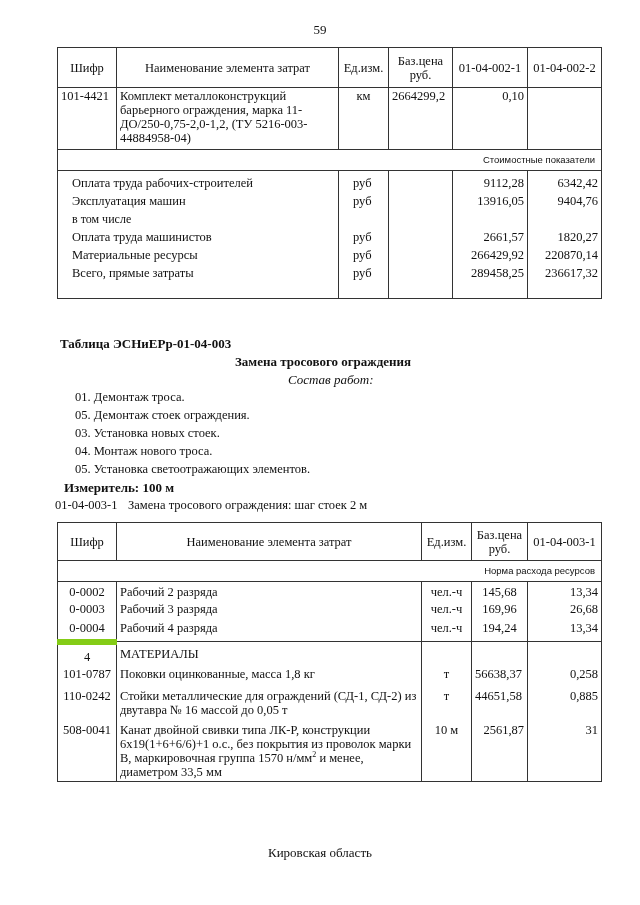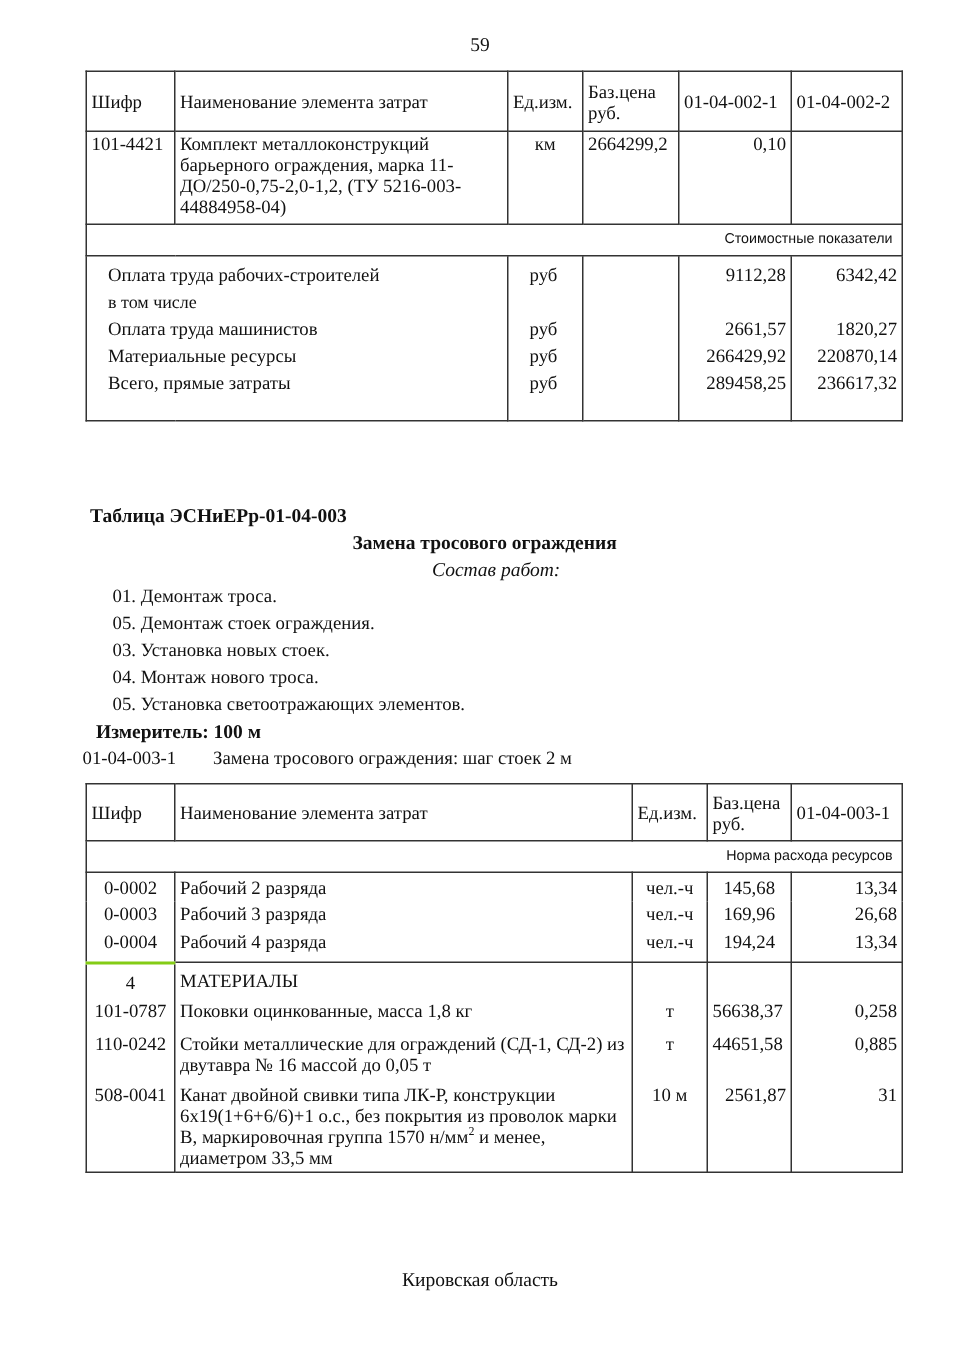--- a/index.html
+++ b/index.html
@@ -2,21 +2,21 @@
 <html><head>
 <meta charset="utf-8">
 <style>
   html, body { margin:0; padding:0; background:#fff; }
   body { width:640px; height:905px; position:relative; overflow:hidden;
          font-family:"Liberation Serif", serif; color:#111; font-size:12.5px; }
   .abs { position:absolute; }
   .pagenum { left:0; width:640px; top:22px; text-align:center; font-size:13px; }
   table { border-collapse:collapse; position:absolute; table-layout:fixed; }
   td, th { border:1px solid #333; padding:1px 3px; vertical-align:top; font-weight:normal; line-height:14px; }
-  th { vertical-align:middle; text-align:left; }
+  th { vertical-align:middle; text-align:center; }
   .r { text-align:right; }
   .c { text-align:center; }
   .b { font-weight:normal; }
   .small-sans { font-family:"Liberation Sans", sans-serif; font-size:9.5px; text-align:right; padding:3px 6px 3px 3px; }
   .nob td { border-top:none; border-bottom:none; }
   .summary td { border-top:none; border-bottom:none; padding-top:2px; padding-bottom:2px; line-height:14px; }
   .lastrow td { border-bottom:1px solid #333; }
   .heading-b { font-weight:bold; font-size:13px; }
   .ital { font-style:italic; font-size:13px; }
   .work { font-size:12.5px; left:75px; }
@@ -58,20 +58,27 @@
     <td colspan="6" class="small-sans">Стоимостные показатели</td>
   </tr>
   <tr class="summary">
     <td colspan="2" class="b" style="padding-left:14px; padding-top:5px">Оплата труда рабочих-строителей</td>
     <td class="b" style="padding-top:5px; padding-left:14px">руб</td>
     <td style="padding-top:5px"></td>
     <td class="r b" style="padding-top:5px">9112,28</td>
     <td class="r b" style="padding-top:5px">6342,42</td>
   </tr>
   <tr class="summary">
+    <td colspan="2" class="b" style="padding-left:14px">Эксплуатация машин</td>
+    <td class="b" style="padding-left:14px">руб</td>
+    <td></td>
+    <td class="r b">13916,05</td>
+    <td class="r b">9404,76</td>
+  </tr>
+  <tr class="summary">
     <td colspan="2" style="padding-left:14px; font-size:12px">в том числе</td>
     <td style="padding-left:14px"></td>
     <td></td>
     <td class="r"></td>
     <td class="r"></td>
   </tr>
   <tr class="summary">
     <td colspan="2" style="padding-left:14px">Оплата труда машинистов</td>
     <td style="padding-left:14px">руб</td>
     <td></td>
@@ -98,21 +105,21 @@
 <div class="abs heading-b" style="left:60px; top:336px">Таблица  ЭСНиЕРр-01-04-003</div>
 <div class="abs heading-b" style="left:235px; top:354px">Замена тросового ограждения</div>
 <div class="abs ital" style="left:288px; top:372px">Состав работ:</div>
 <div class="abs work" style="top:390px">01. Демонтаж троса.</div>
 <div class="abs work" style="top:408px">05. Демонтаж стоек ограждения.</div>
 <div class="abs work" style="top:426px">03. Установка новых стоек.</div>
 <div class="abs work" style="top:444px">04. Монтаж нового троса.</div>
 <div class="abs work" style="top:462px">05. Установка светоотражающих элементов.</div>
 <div class="abs heading-b" style="left:64px; top:480px">Измеритель: 100 м</div>
 <div class="abs" style="left:55px; top:498px">01-04-003-1</div>
-<div class="abs" style="left:142px; top:498px">Замена тросового ограждения: шаг стоек 2 м</div>
+<div class="abs" style="left:128px; top:498px">Замена тросового ограждения: шаг стоек 2 м</div>
 
 <table style="left:57px; top:522px; width:544px;">
   <colgroup>
     <col style="width:59px">
       <col style="width:305px">
       <col style="width:50px">
       <col style="width:56px">
       <col style="width:74px">
   </colgroup>
   <tbody>
@@ -134,21 +141,21 @@
     <td class="r" style="padding-top:3px">13,34</td>
   </tr>
   <tr class="nob" style="height:19px">
     <td class="c">0-0003</td>
     <td>Рабочий 3 разряда</td>
     <td class="c">чел.-ч</td>
     <td class="c">169,96</td>
     <td class="r">26,68</td>
   </tr>
   <tr class="nob" style="height:22px">
-    <td class="c" style="border-bottom:2px solid #84cc16">0-0004</td>
+    <td class="c" style="border-bottom:6px solid #84cc16">0-0004</td>
     <td style="border-bottom:1px solid #333">Рабочий 4 разряда</td>
     <td class="c" style="border-bottom:1px solid #333">чел.-ч</td>
     <td class="c" style="border-bottom:1px solid #333">194,24</td>
     <td class="r" style="border-bottom:1px solid #333">13,34</td>
   </tr>
   <tr class="nob" style="height:24px">
     <td class="c b" style="padding-top:5px">4</td>
     <td class="b" style="padding-top:5px">МАТЕРИАЛЫ</td>
     <td></td>
         <td></td>

